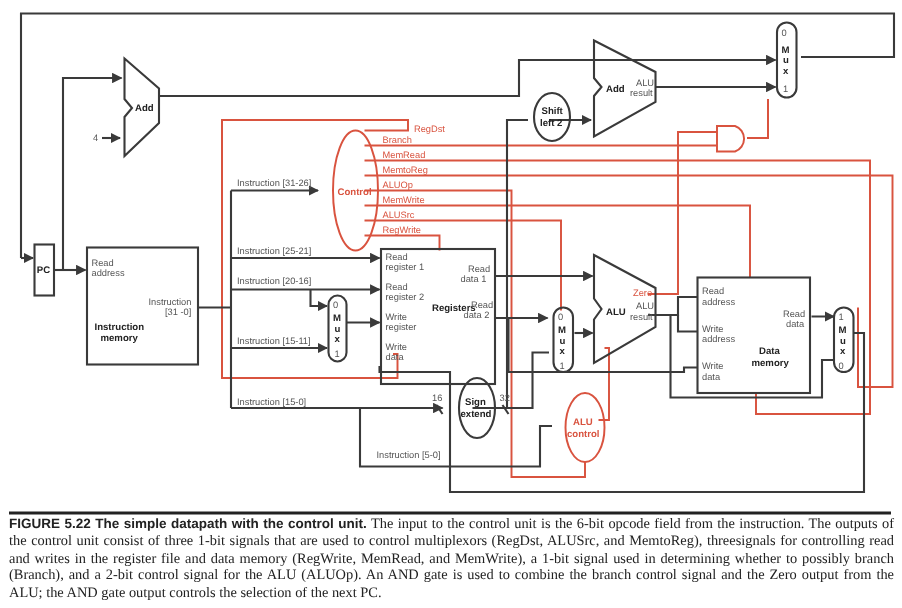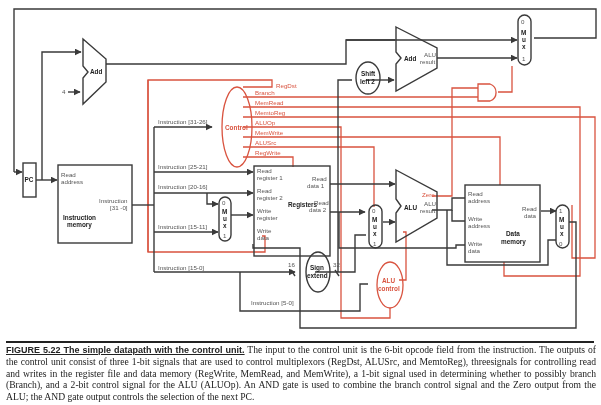--- a/index.html
+++ b/index.html
@@ -6,21 +6,21 @@
   body { width:601px; height:405px; position:relative; overflow:hidden; font-family:"Liberation Sans", sans-serif; }
   #diagram { position:absolute; left:0; top:0; }
   .blk { fill:none; stroke:#3a3a3a; stroke-width:1.4; }
   .red { fill:none; stroke:#d9533f; stroke-width:1.3; }
   .txt { font-family:"Liberation Sans", sans-serif; font-size:6.2px; fill:#555; }
   .txtb { font-family:"Liberation Sans", sans-serif; font-size:6.4px; font-weight:bold; fill:#222; }
   .rtxt { font-family:"Liberation Sans", sans-serif; font-size:6.2px; fill:#d9533f; }
   .rtxtb { font-family:"Liberation Sans", sans-serif; font-size:6.4px; font-weight:bold; fill:#d9533f; }
   .caption-rule { position:absolute; left:6px; top:341px; width:588px; height:2px; background:#222; }
   .caption { position:absolute; left:6px; top:344px; width:590px; font-family:"Liberation Serif", serif; font-size:9.6px; line-height:11.4px; color:#222; text-align:justify; }
-  .caption .fig { font-family:"Liberation Sans", sans-serif; font-weight:bold; font-size:9px;text-decoration:underline; }
+  .caption .fig { font-family:"Liberation Sans", sans-serif; font-weight:bold; font-size:9px; }
 </style>
 </head>
 <body>
 
 <svg id="diagram" width="601" height="340" viewBox="0 0 601 340">
   <defs>
     <marker id="arr" markerWidth="5" markerHeight="5" refX="4.5" refY="2.5" orient="auto">
       <path d="M0,0 L5,2.5 L0,5 z" fill="#3a3a3a"></path>
     </marker>
     <marker id="arrR" markerWidth="5" markerHeight="5" refX="4.5" refY="2.5" orient="auto">

